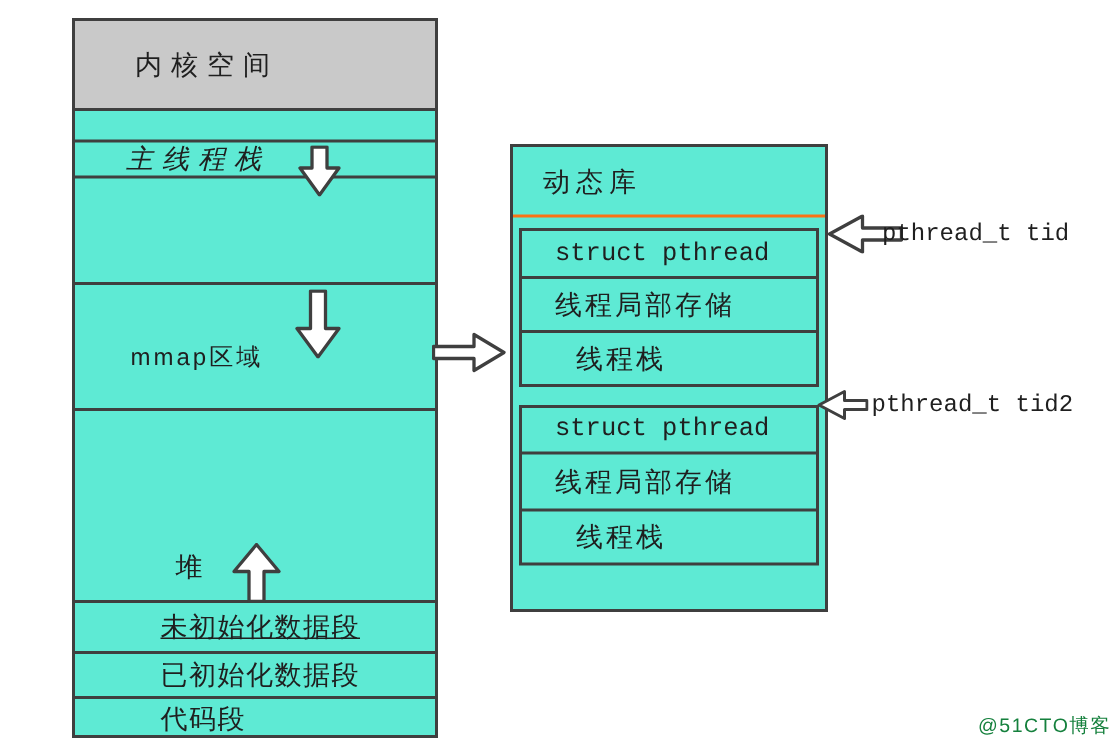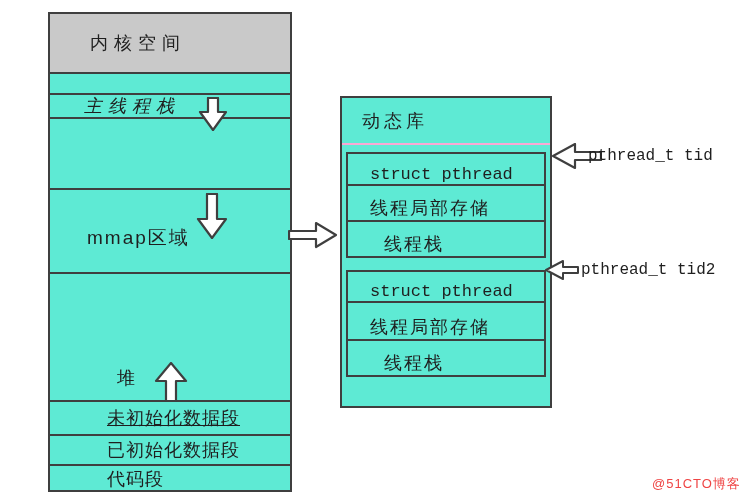--- a/index.html
+++ b/index.html
@@ -18,34 +18,34 @@
   }
   .seg.noline { border-bottom:none; }
   .cjk { font-size:18px; letter-spacing:2px; white-space:nowrap; }
   .wide { letter-spacing:6px; }
   .mono { font-family:"Liberation Mono","DejaVu Sans Mono",monospace; letter-spacing:0; }
   .arrow { position:absolute; }
   .arrow svg { display:block; }
   .kernel { background:#c9c9c9; }
   .hdr {
     position:absolute; left:0; right:0; top:0; height:47px;
-    border-bottom:2px solid #f9a8d4; display:flex; align-items:center;
+    border-bottom:2px solid #f97316; display:flex; align-items:center;
   }
   .irow {
-    border-bottom:2px solid #3f3f3f; display:flex; align-items:flex-end;
+    border-bottom:2px solid #3f3f3f; display:flex; align-items:center;
     padding-left:22px;
   }
   .irow.last { border-bottom:none; flex:1;padding-left:36px; }
   .ibox { display:flex; flex-direction:column; }
   .annot {
     position:absolute; font-family:"Liberation Mono","DejaVu Sans Mono",monospace;
     font-size:16px; color:#1f1f1f; white-space:nowrap;
   }
   .watermark {
-    position:absolute; left:652px; top:475px; font-size:13px; color:#ef4444;
+    position:absolute; left:652px; top:475px; font-size:13px; color:#15803d;
     letter-spacing:1px;
   }
 </style>
 </head>
 <body>
 
 <div class="canvas">
 
   <div class="box" style="left:48px; top:12px; width:244px; height:480px;">
 
@@ -60,21 +60,21 @@
       <span class="arrow" style="left:148px; top:2px;">
         <svg width="30" height="34" viewBox="0 0 30 34">
           <path d="M10 1 H20 V15 H28 L15 33 L2 15 H10 Z" fill="#ffffff" stroke="#3f3f3f" stroke-width="2.2" stroke-linejoin="round"></path>
         </svg>
       </span>
     </div>
 
     <div class="seg" style="top:119px; height:57px;"></div>
 
     <div class="seg" style="top:176px; height:84px;">
-      <span class="cjk" style="margin-left:37px; margin-top:14px; font-size:19px;">mmap区域</span>
+      <span class="cjk" style="margin-left:37px; margin-top:14px; font-size:16px;">mmap区域</span>
       <span class="arrow" style="left:146px; top:3px;">
         <svg width="32" height="46" viewBox="0 0 32 46">
           <path d="M11 1 H21 V26 H30 L16 45 L2 26 H11 Z" fill="#ffffff" stroke="#3f3f3f" stroke-width="2.2" stroke-linejoin="round"></path>
         </svg>
       </span>
     </div>
 
     <div class="seg" style="top:260px; height:128px; align-items:flex-end;">
       <span class="cjk" style="margin-left:67px; margin-bottom:10px;">堆</span>
       <span class="arrow" style="left:104px; bottom:-2px;">

